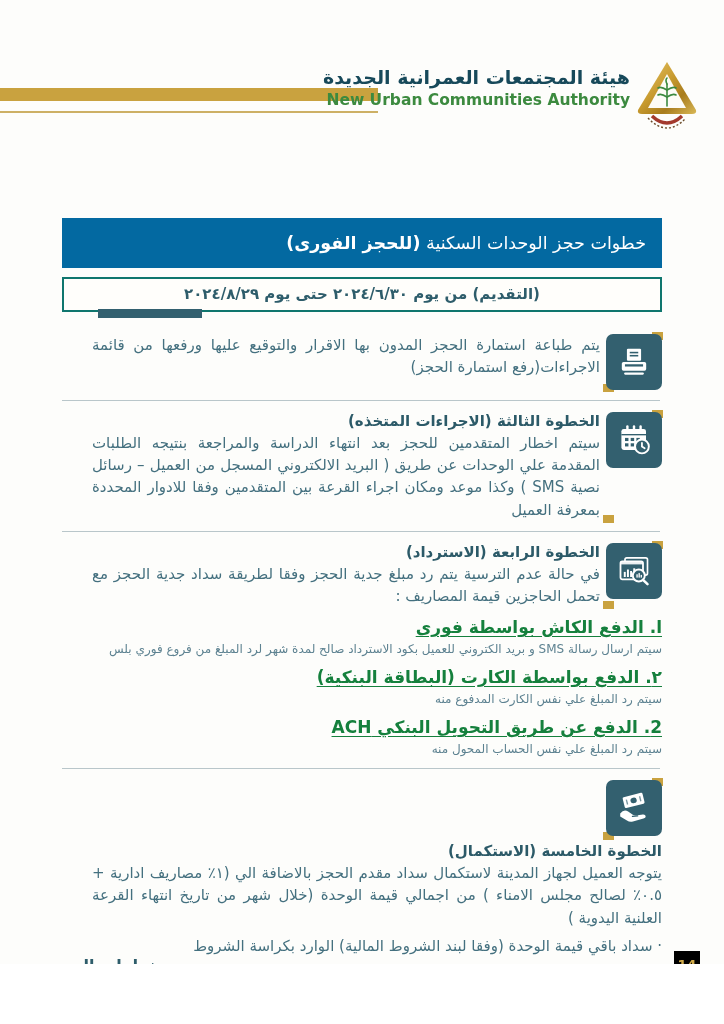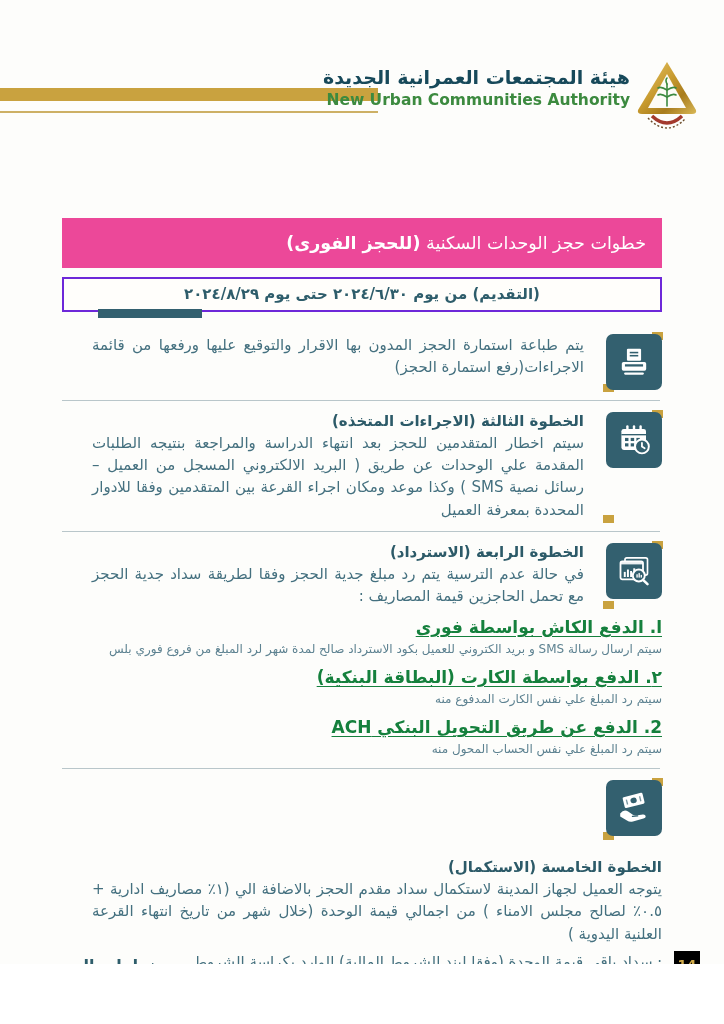--- a/index.html
+++ b/index.html
@@ -11,31 +11,31 @@
   .gold-bar  { position:absolute; top:88px;  left:0; width:378px; height:13px; background:#c9a23f; }
   .gold-line { position:absolute; top:111px; left:0; width:378px; height:2px;  background:#cdb065; }
   .org-block { position:absolute; top:66px; right:94px; text-align:right; direction:rtl; }
   .org-ar { font-size:19px; font-weight:bold; color:#17495a; letter-spacing:0; }
   .org-en { font-size:15.5px; font-weight:bold; color:#3c8a3f; direction:ltr; margin-top:3px; }
   .logo { position:absolute; top:58px; right:24px; width:66px; height:80px; }
 
   
   .content { position:absolute; left:62px; top:218px; width:600px; direction:rtl; }
 
-  .title-bar { background:#ec4899; color:#ffffff; height:50px; line-height:50px;
+  .title-bar { background:#0369a1; color:#ffffff; height:50px; line-height:50px;
                padding:0 16px; font-size:17.5px; }
   .title-bar .bold { font-weight:bold; }
 
   .date-wrap { position:relative; margin-top:9px; }
-  .date-box  { border:2px solid #6d28d9; background:#fffefb; text-align:center;
+  .date-box  { border:2px solid #0f766e; background:#fffefb; text-align:center;
                padding:6px 10px 7px; font-size:15px; font-weight:bold; color:#2e5d6b; }
   .accent-bar { position:absolute; left:36px; bottom:-6px; width:104px; height:9px; background:#33606f; }
 
   .sections { margin-top:22px; }
-  .section  { display:flex; gap:20px; }           
+  .section  { display:flex; gap:4px; }           
   .sec-text { flex:1; padding-left:30px; }
   .sec-head { font-size:15px; font-weight:bold; color:#2c5a68; margin-bottom:2px; }
   .sec-body { font-size:15px; line-height:1.48; color:#44707f; text-align:justify; }
   .divider  { border:none; border-top:1.5px solid #b9c6ca; margin:10px 2px 11px 0; }
 
   .methods { margin-top:10px; padding-left:30px; }
   .method  { margin-bottom:9px; }
   .m-title { font-size:17px; font-weight:bold; color:#15803d; text-decoration:underline;
              text-underline-offset:3px; margin-bottom:3px; }
   .m-note  { font-size:12px; color:#5d8291; line-height:1.5; }

